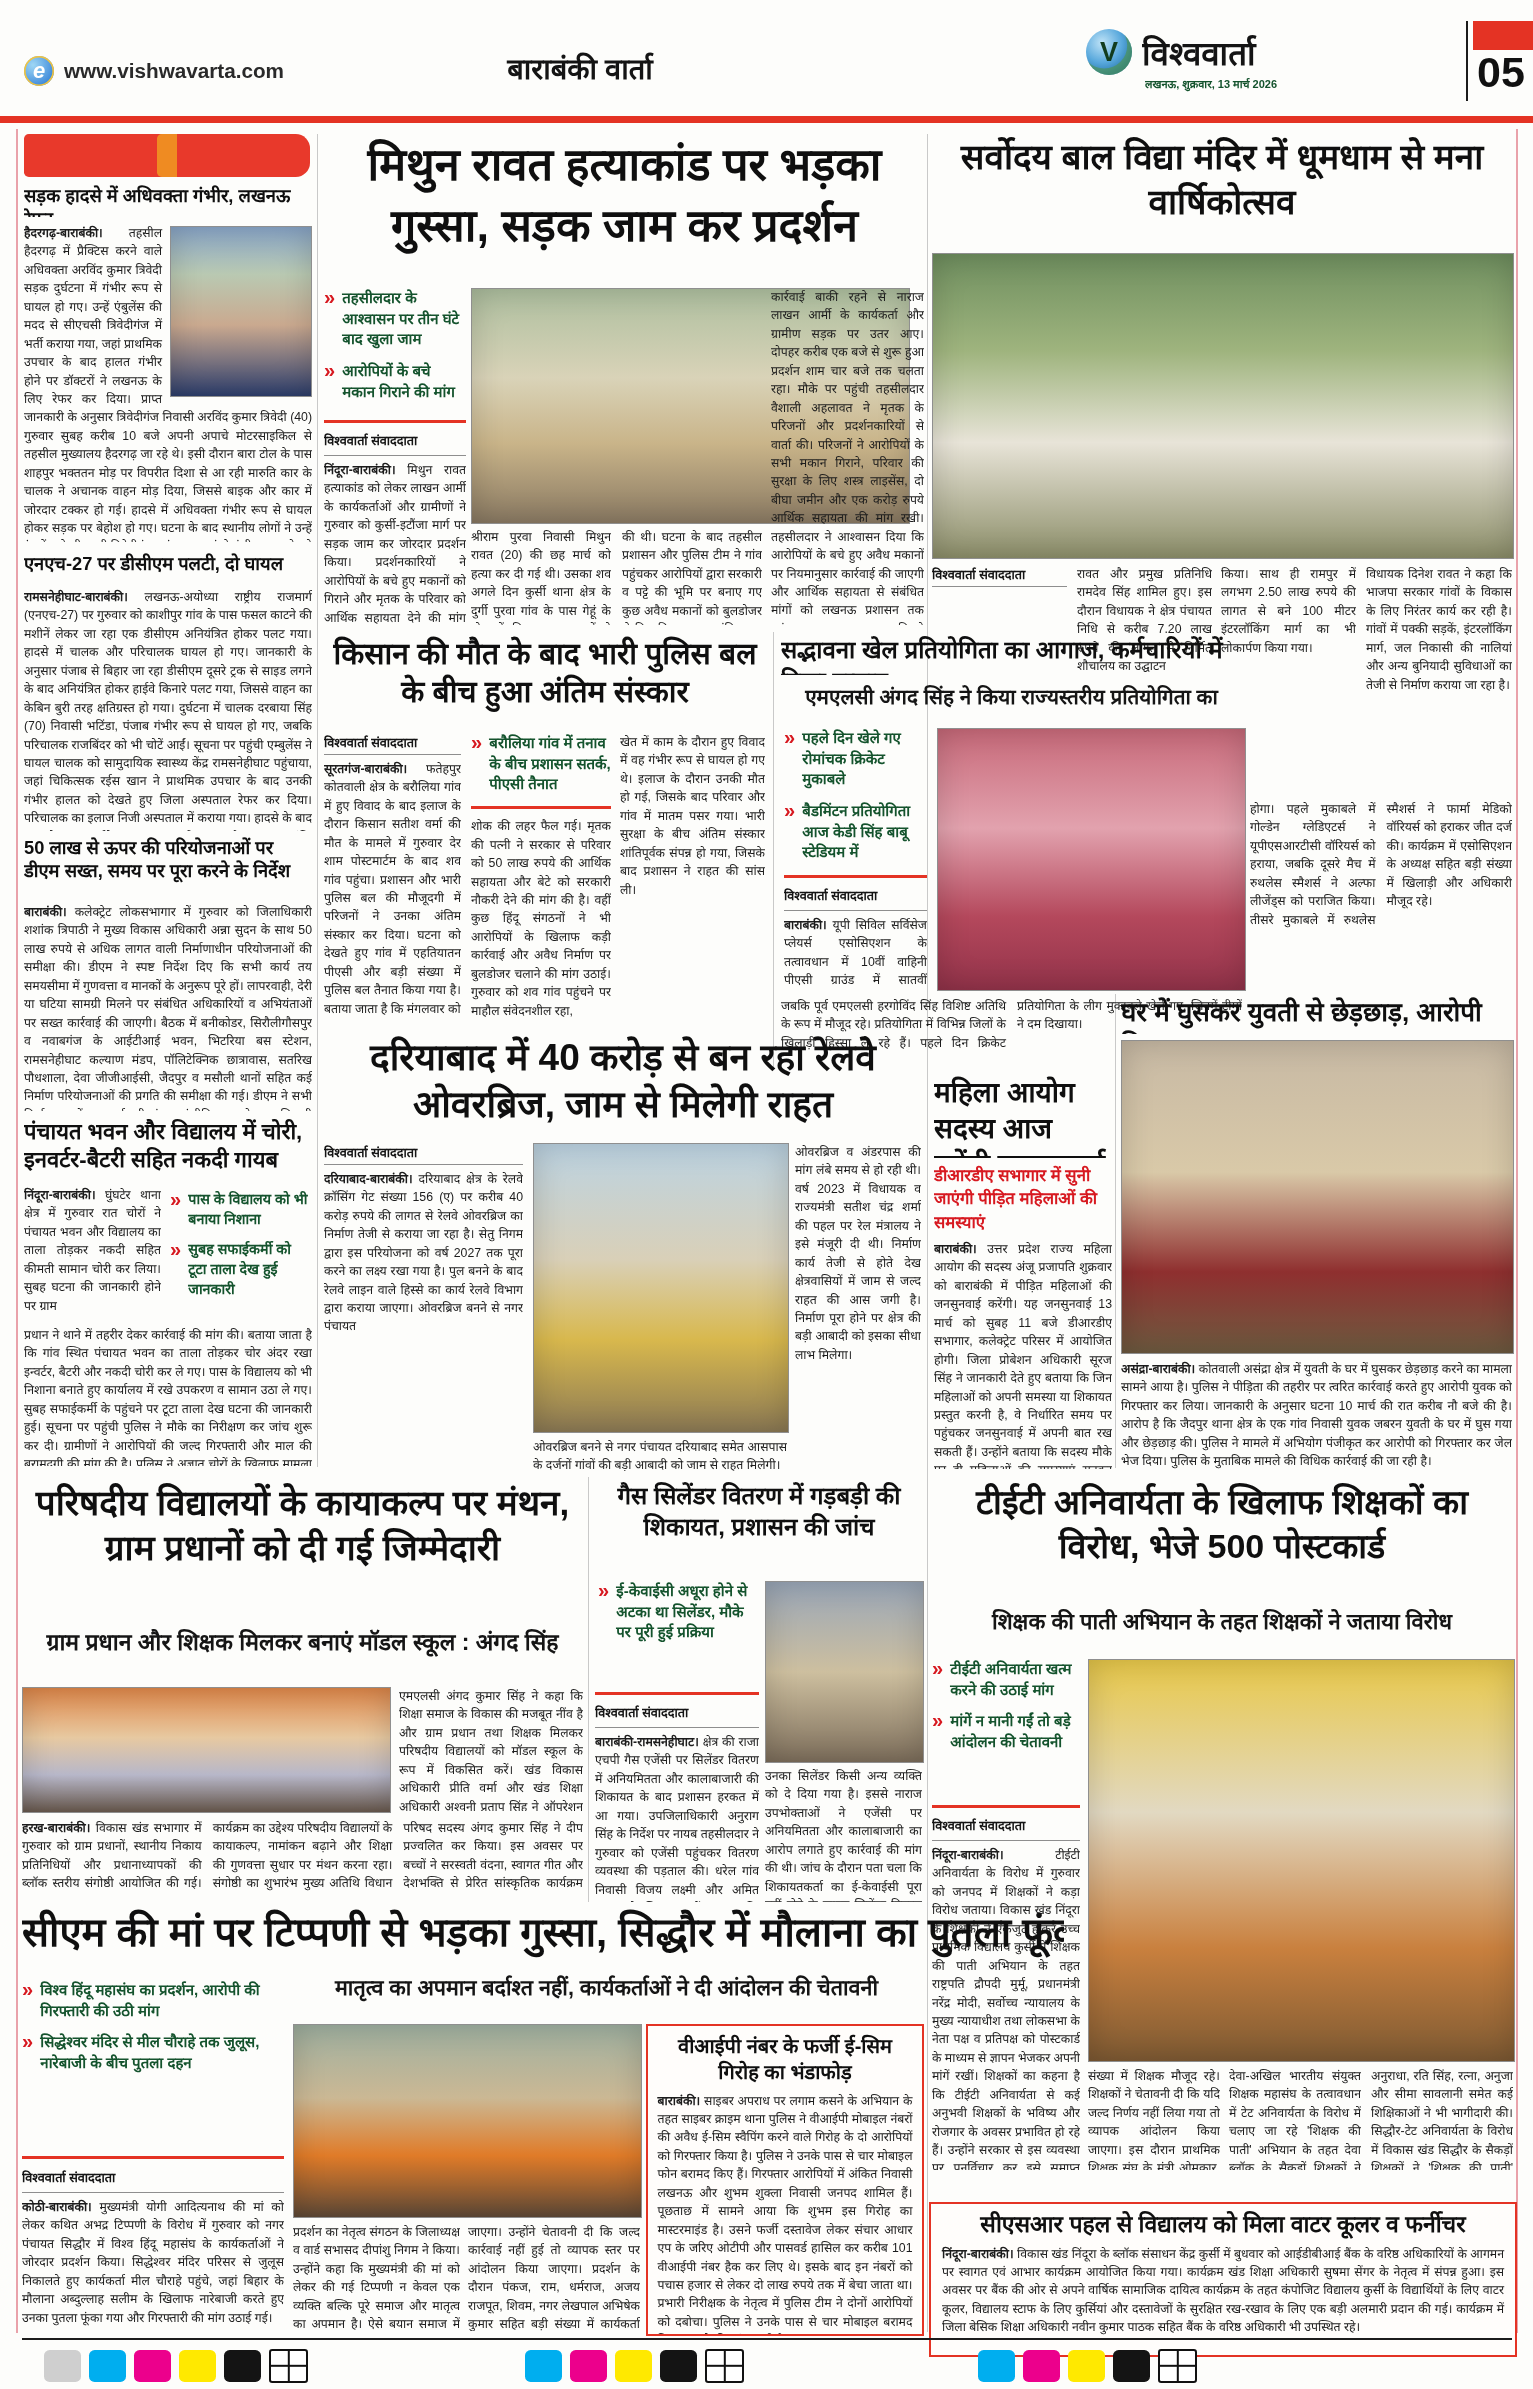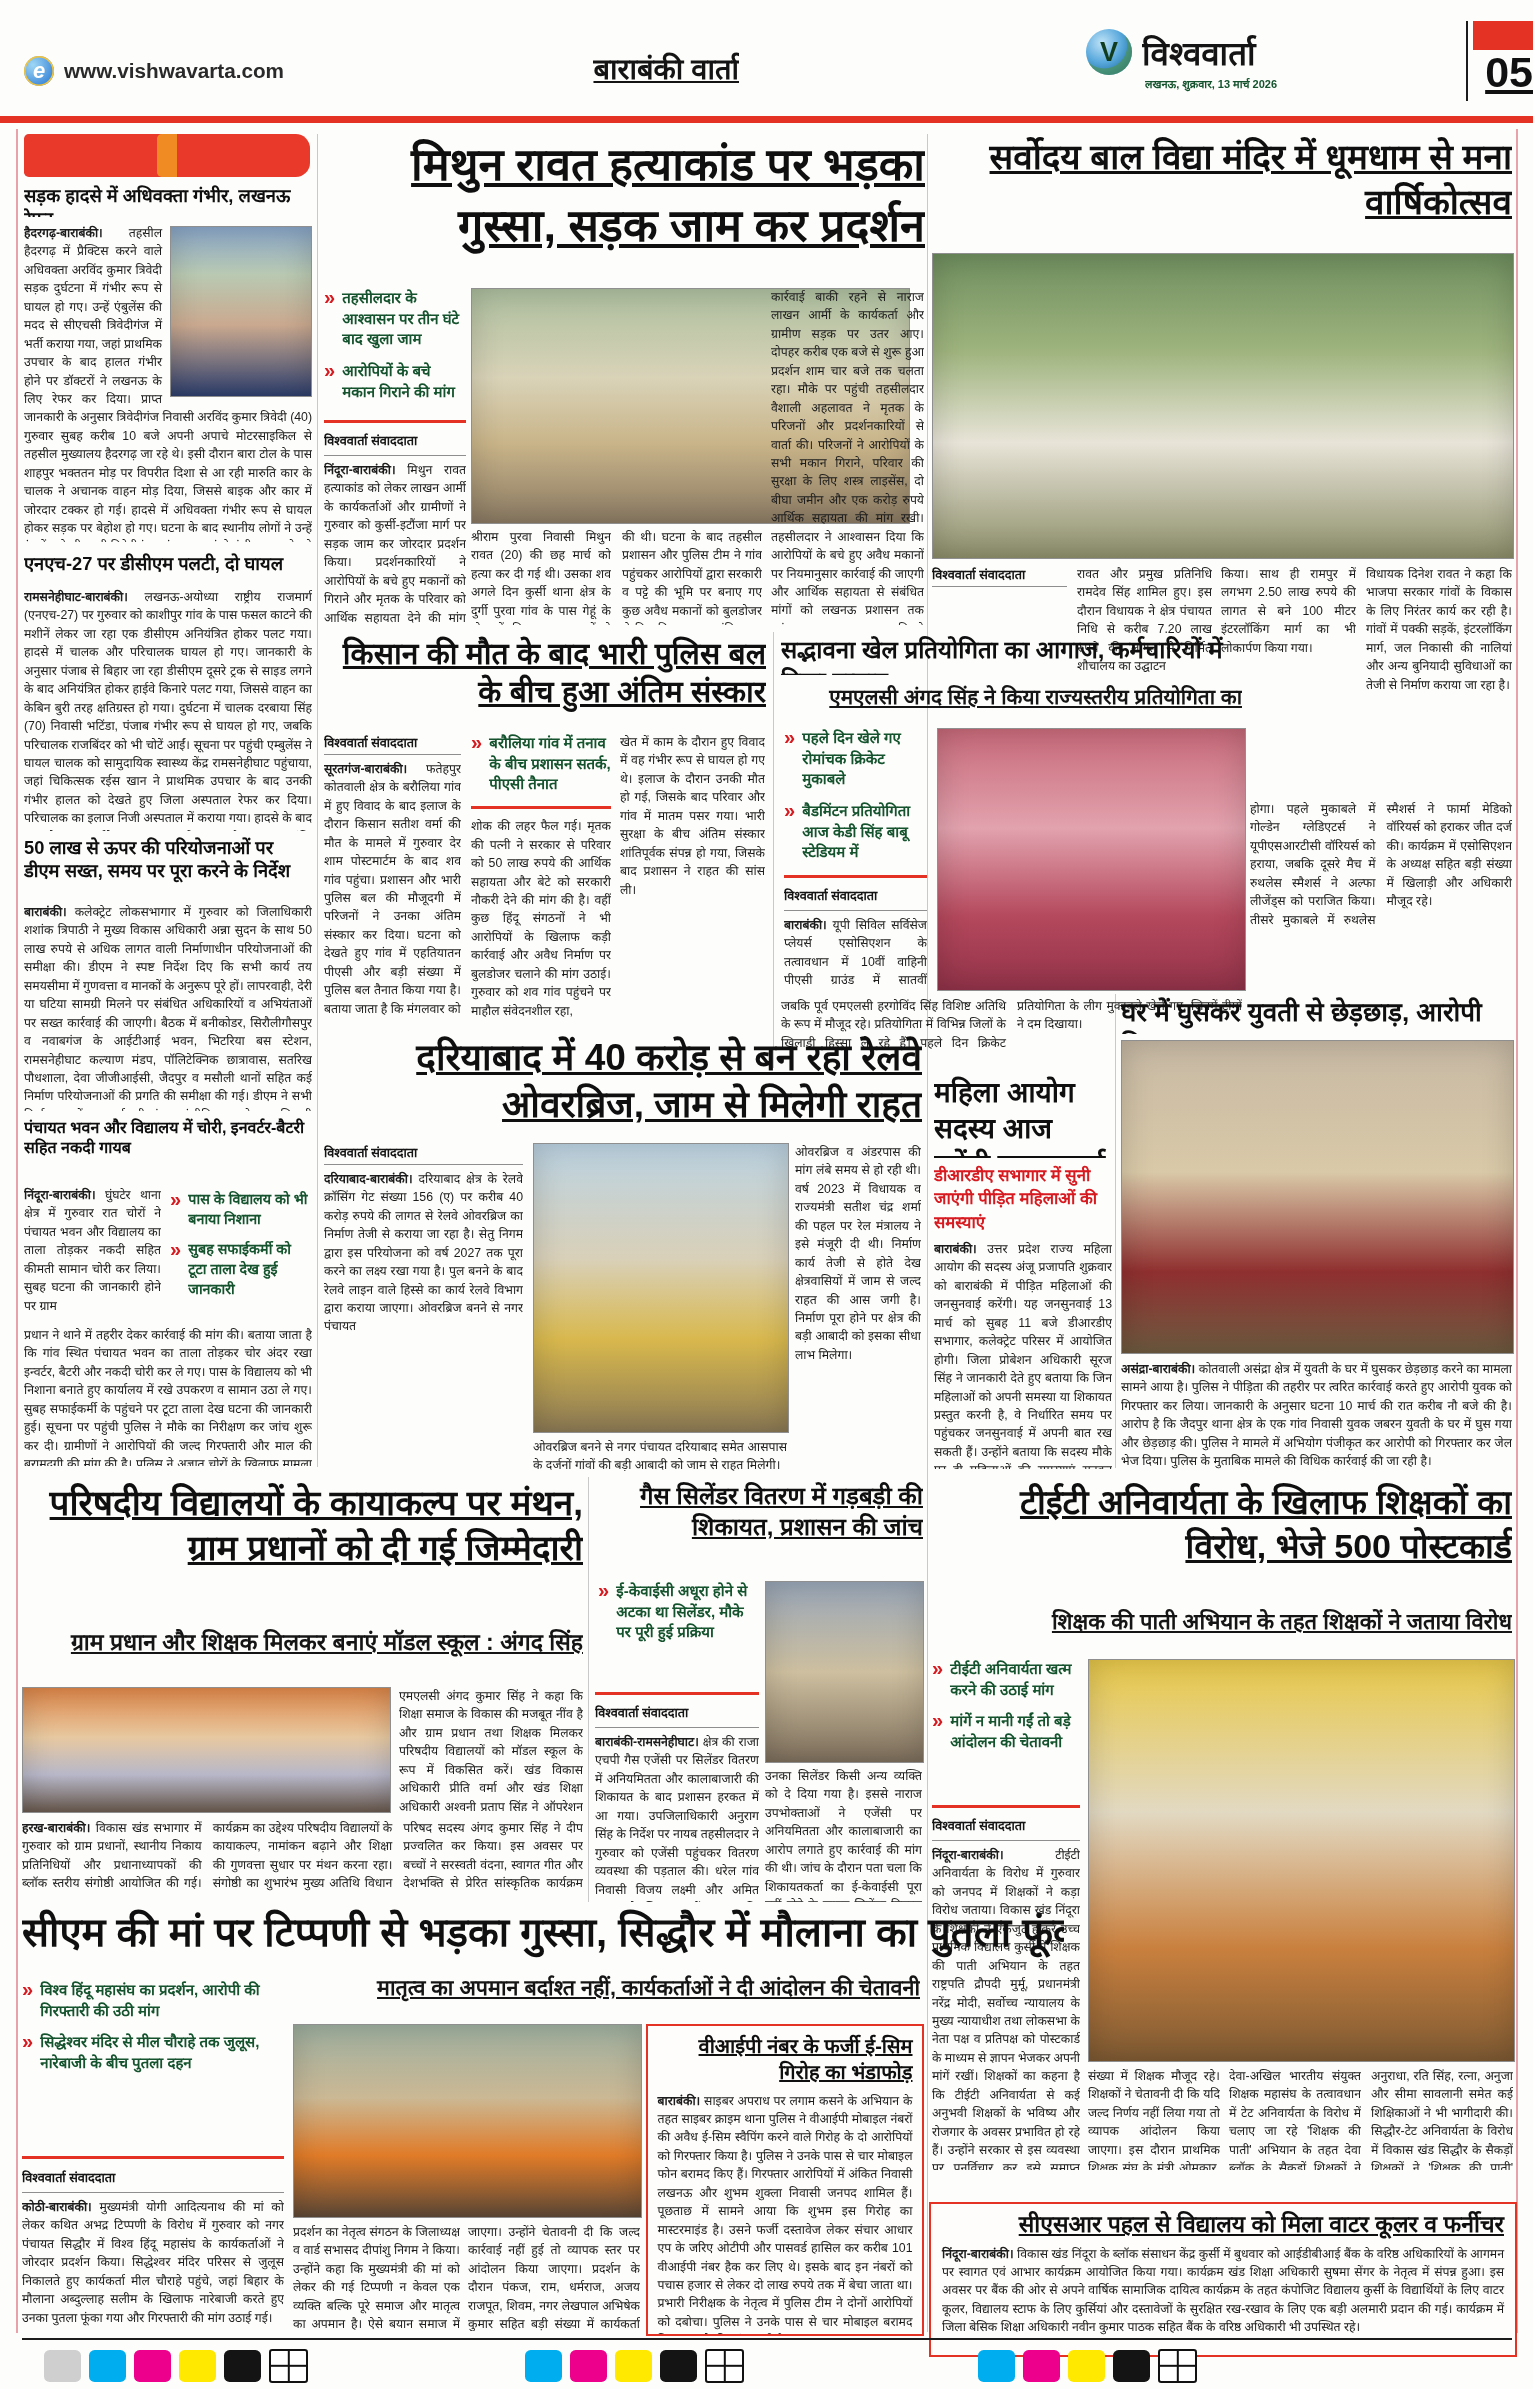--- a/index.html
+++ b/index.html
@@ -1,20 +1,20 @@
 <!DOCTYPE html>
 <html style="font-size:12.7px"><head>
 <meta charset="utf-8">
 <style>
   html,body{margin:0;padding:0;background:#e9e9e9;}
   .page{position:relative;width:1533px;height:2389px;background:#fdfdfb;margin:0 auto;overflow:hidden;
         font-family:"Liberation Sans",sans-serif;color:#1b1b1b;}
   .abs{position:absolute;overflow:hidden;}
   .hl{font-weight:900;color:#0f0f0f;line-height:1.28;}
-  .center{text-align:right;text-decoration:underline;}
+  .center{text-align:center;}
   .body-txt{font-size:12.3px;line-height:1.5;text-align:justify;color:#1c1c1c;}
   .lead{font-weight:bold;}
   .byline{font-weight:bold;font-size:12.7px;color:#141414;border-bottom:1.6px solid #8e8e8e;padding-bottom:3.2px;}
   .redrule{background:#e43324;height:3.2px;}
   .bullet{display:flex;gap:7.2px;align-items:flex-start;margin-bottom:11px;}
   .chev{color:#d71920;font-weight:900;font-size:20px;line-height:.95;flex:0 0 auto;}
   .btxt{font-weight:700;font-size:15px;line-height:1.38;color:#14532d;}
   .sub{font-weight:800;color:#151515;}
   .subred{color:#d71920;font-weight:800;}
   .ph{border:0.8px solid #8f8f8f;box-shadow:inset 0 0 32px rgba(0,0,0,.18);}
@@ -93,21 +93,21 @@
     <span class="lead">रामसनेहीघाट-बाराबंकी।</span>
     <span>लखनऊ-अयोध्या राष्ट्रीय राजमार्ग (एनएच-27) पर गुरुवार को काशीपुर गांव के पास फसल काटने की मशीनें लेकर जा रहा एक डीसीएम अनियंत्रित होकर पलट गया। हादसे में चालक और परिचालक घायल हो गए। जानकारी के अनुसार पंजाब से बिहार जा रहा डीसीएम दूसरे ट्रक से साइड लगने के बाद अनियंत्रित होकर हाईवे किनारे पलट गया, जिससे वाहन का केबिन बुरी तरह क्षतिग्रस्त हो गया। दुर्घटना में चालक दरबाया सिंह (70) निवासी भटिंडा, पंजाब गंभीर रूप से घायल हो गए, जबकि परिचालक राजबिंदर को भी चोटें आईं। सूचना पर पहुंची एम्बुलेंस ने घायल चालक को सामुदायिक स्वास्थ्य केंद्र रामसनेहीघाट पहुंचाया, जहां चिकित्सक रईस खान ने प्राथमिक उपचार के बाद उनकी गंभीर हालत को देखते हुए जिला अस्पताल रेफर कर दिया। परिचालक का इलाज निजी अस्पताल में कराया गया। हादसे के बाद कुछ देर तक हाईवे पर अफरा-तफरी का माहौल रहा, हालांकि पुलिस और स्थानीय लोगों की मदद से जल्द ही यातायात सामान्य कर दिया गया।</span>
   </div>
 
   <div class="abs hl" style="left:24px;top:836px;width:288px;height:60px;font-size:18.3px;">50 लाख से ऊपर की परियोजनाओं पर डीएम सख्त, समय पर पूरा करने के निर्देश</div>
   <div class="abs body-txt" style="left:24px;top:903px;width:288px;height:208px;">
     <span class="lead">बाराबंकी।</span>
     <span>कलेक्ट्रेट लोकसभागार में गुरुवार को जिलाधिकारी शशांक त्रिपाठी ने मुख्य विकास अधिकारी अन्ना सुदन के साथ 50 लाख रुपये से अधिक लागत वाली निर्माणाधीन परियोजनाओं की समीक्षा की। डीएम ने स्पष्ट निर्देश दिए कि सभी कार्य तय समयसीमा में गुणवत्ता व मानकों के अनुरूप पूरे हों। लापरवाही, देरी या घटिया सामग्री मिलने पर संबंधित अधिकारियों व अभियंताओं पर सख्त कार्रवाई की जाएगी। बैठक में बनीकोडर, सिरौलीगौसपुर व नवाबगंज के आईटीआई भवन, भिटरिया बस स्टेशन, रामसनेहीघाट कल्याण मंडप, पॉलिटेक्निक छात्रावास, सतरिख पौधशाला, देवा जीजीआईसी, जैदपुर व मसौली थानों सहित कई निर्माण परियोजनाओं की प्रगति की समीक्षा की गई। डीएम ने सभी निर्माण स्थलों पर कार्यदायी संस्था, इंजीनियर व नोडल अधिकारी का नाम-मोबाइल नंबर अंकित करने, श्रमिकों का शत-प्रतिशत पंजीकरण कराने और हेलमेट, ग्लव्स व फायर सेफ्टी जैसी सुरक्षा व्यवस्थाएं अनिवार्य रूप से उपलब्ध कराने के निर्देश दिए।</span>
   </div>
 
-  <div class="abs hl" style="left:24px;top:1118px;width:288px;height:62px;font-size:16px;">पंचायत भवन और विद्यालय में चोरी, इनवर्टर-बैटरी सहित नकदी गायब</div>
+  <div class="abs hl" style="left:24px;top:1118px;width:288px;height:62px;font-size:22px;">पंचायत भवन और विद्यालय में चोरी, इनवर्टर-बैटरी सहित नकदी गायब</div>
   <div class="abs body-txt" style="left:24px;top:1186px;width:137px;height:134px;">
     <span class="lead">निंदूरा-बाराबंकी।</span>
     <span>घुंघटेर थाना क्षेत्र में गुरुवार रात चोरों ने पंचायत भवन और विद्यालय का ताला तोड़कर नकदी सहित कीमती सामान चोरी कर लिया। सुबह घटना की जानकारी होने पर ग्राम</span>
   </div>
   <div class="abs" style="left:170px;top:1190px;width:142px;height:134px;">
     <div class="bullet">
       <span class="chev">»</span>
       <span class="btxt" style="font-size:14.3px;">पास के विद्यालय को भी बनाया निशाना</span>
     </div>
     <div class="bullet">

